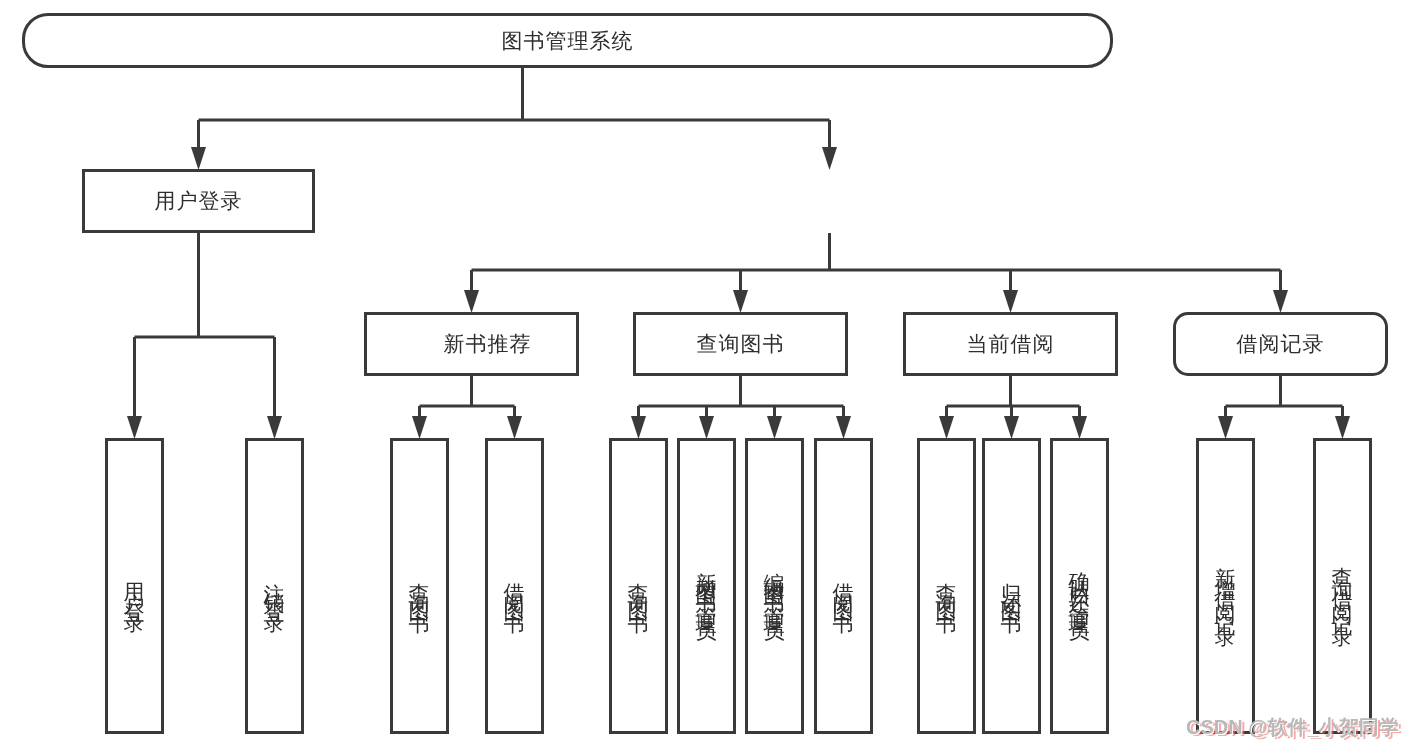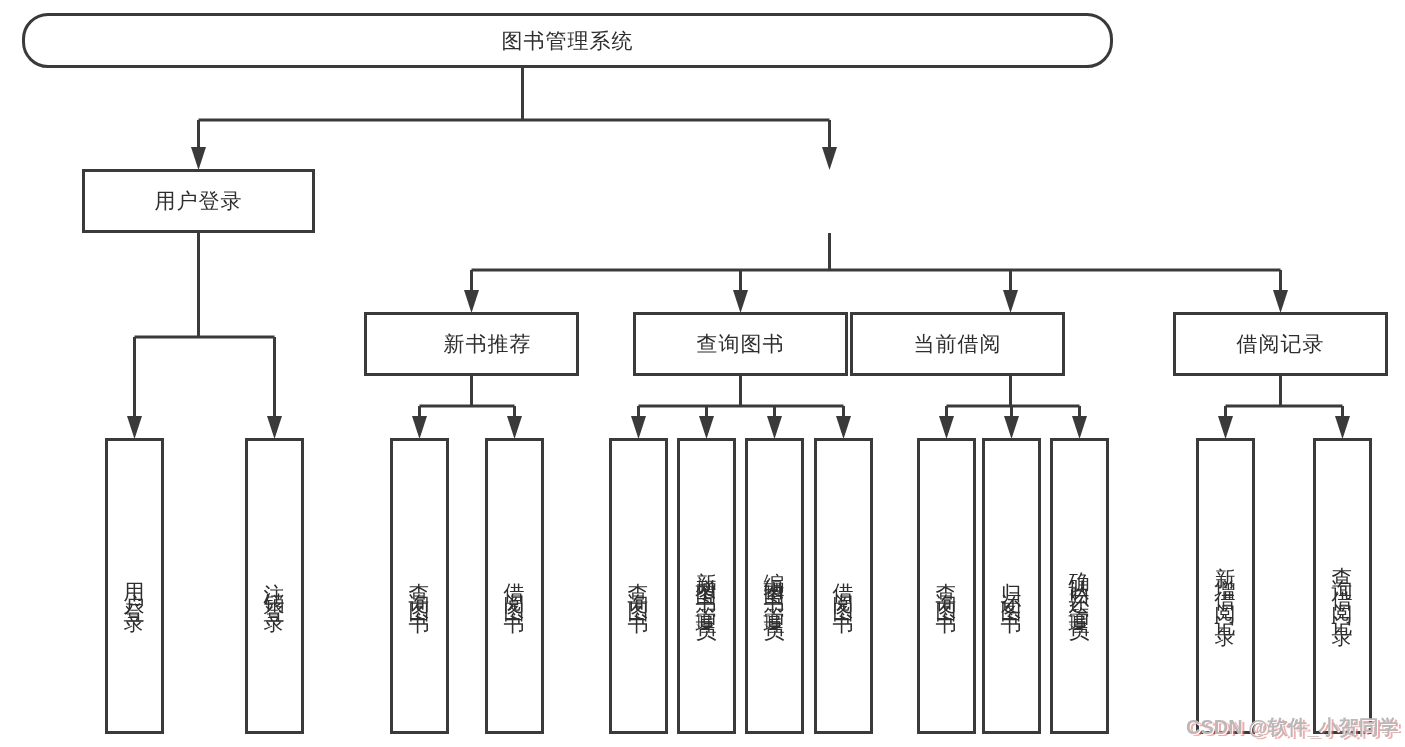--- a/index.html
+++ b/index.html
@@ -73,24 +73,24 @@
   <div class="box hbox lvl2" style="left:82px;">
     <span>用户登录</span>
   </div>
 
   <div class="box hbox lvl3" style="left:364px;padding-left:32px;">
     <span>新书推荐</span>
   </div>
   <div class="box hbox lvl3" style="left:633px;">
     <span>查询图书</span>
   </div>
-  <div class="box hbox lvl3" style="left:850px;justify-content:center;">
+  <div class="box hbox lvl3" style="left:903px;justify-content:center;">
     <span>当前借阅</span>
   </div>
-  <div class="box hbox lvl3" style="left:1173px;">
+  <div class="box hbox lvl3" style="left:1173px;border-radius:15px;">
     <span>借阅记录</span>
   </div>
 
   <div class="box leaf" style="left:105px;">
     <span>用户登录</span>
   </div>
   <div class="box leaf" style="left:245px;">
     <span>注销登录</span>
   </div>
 

